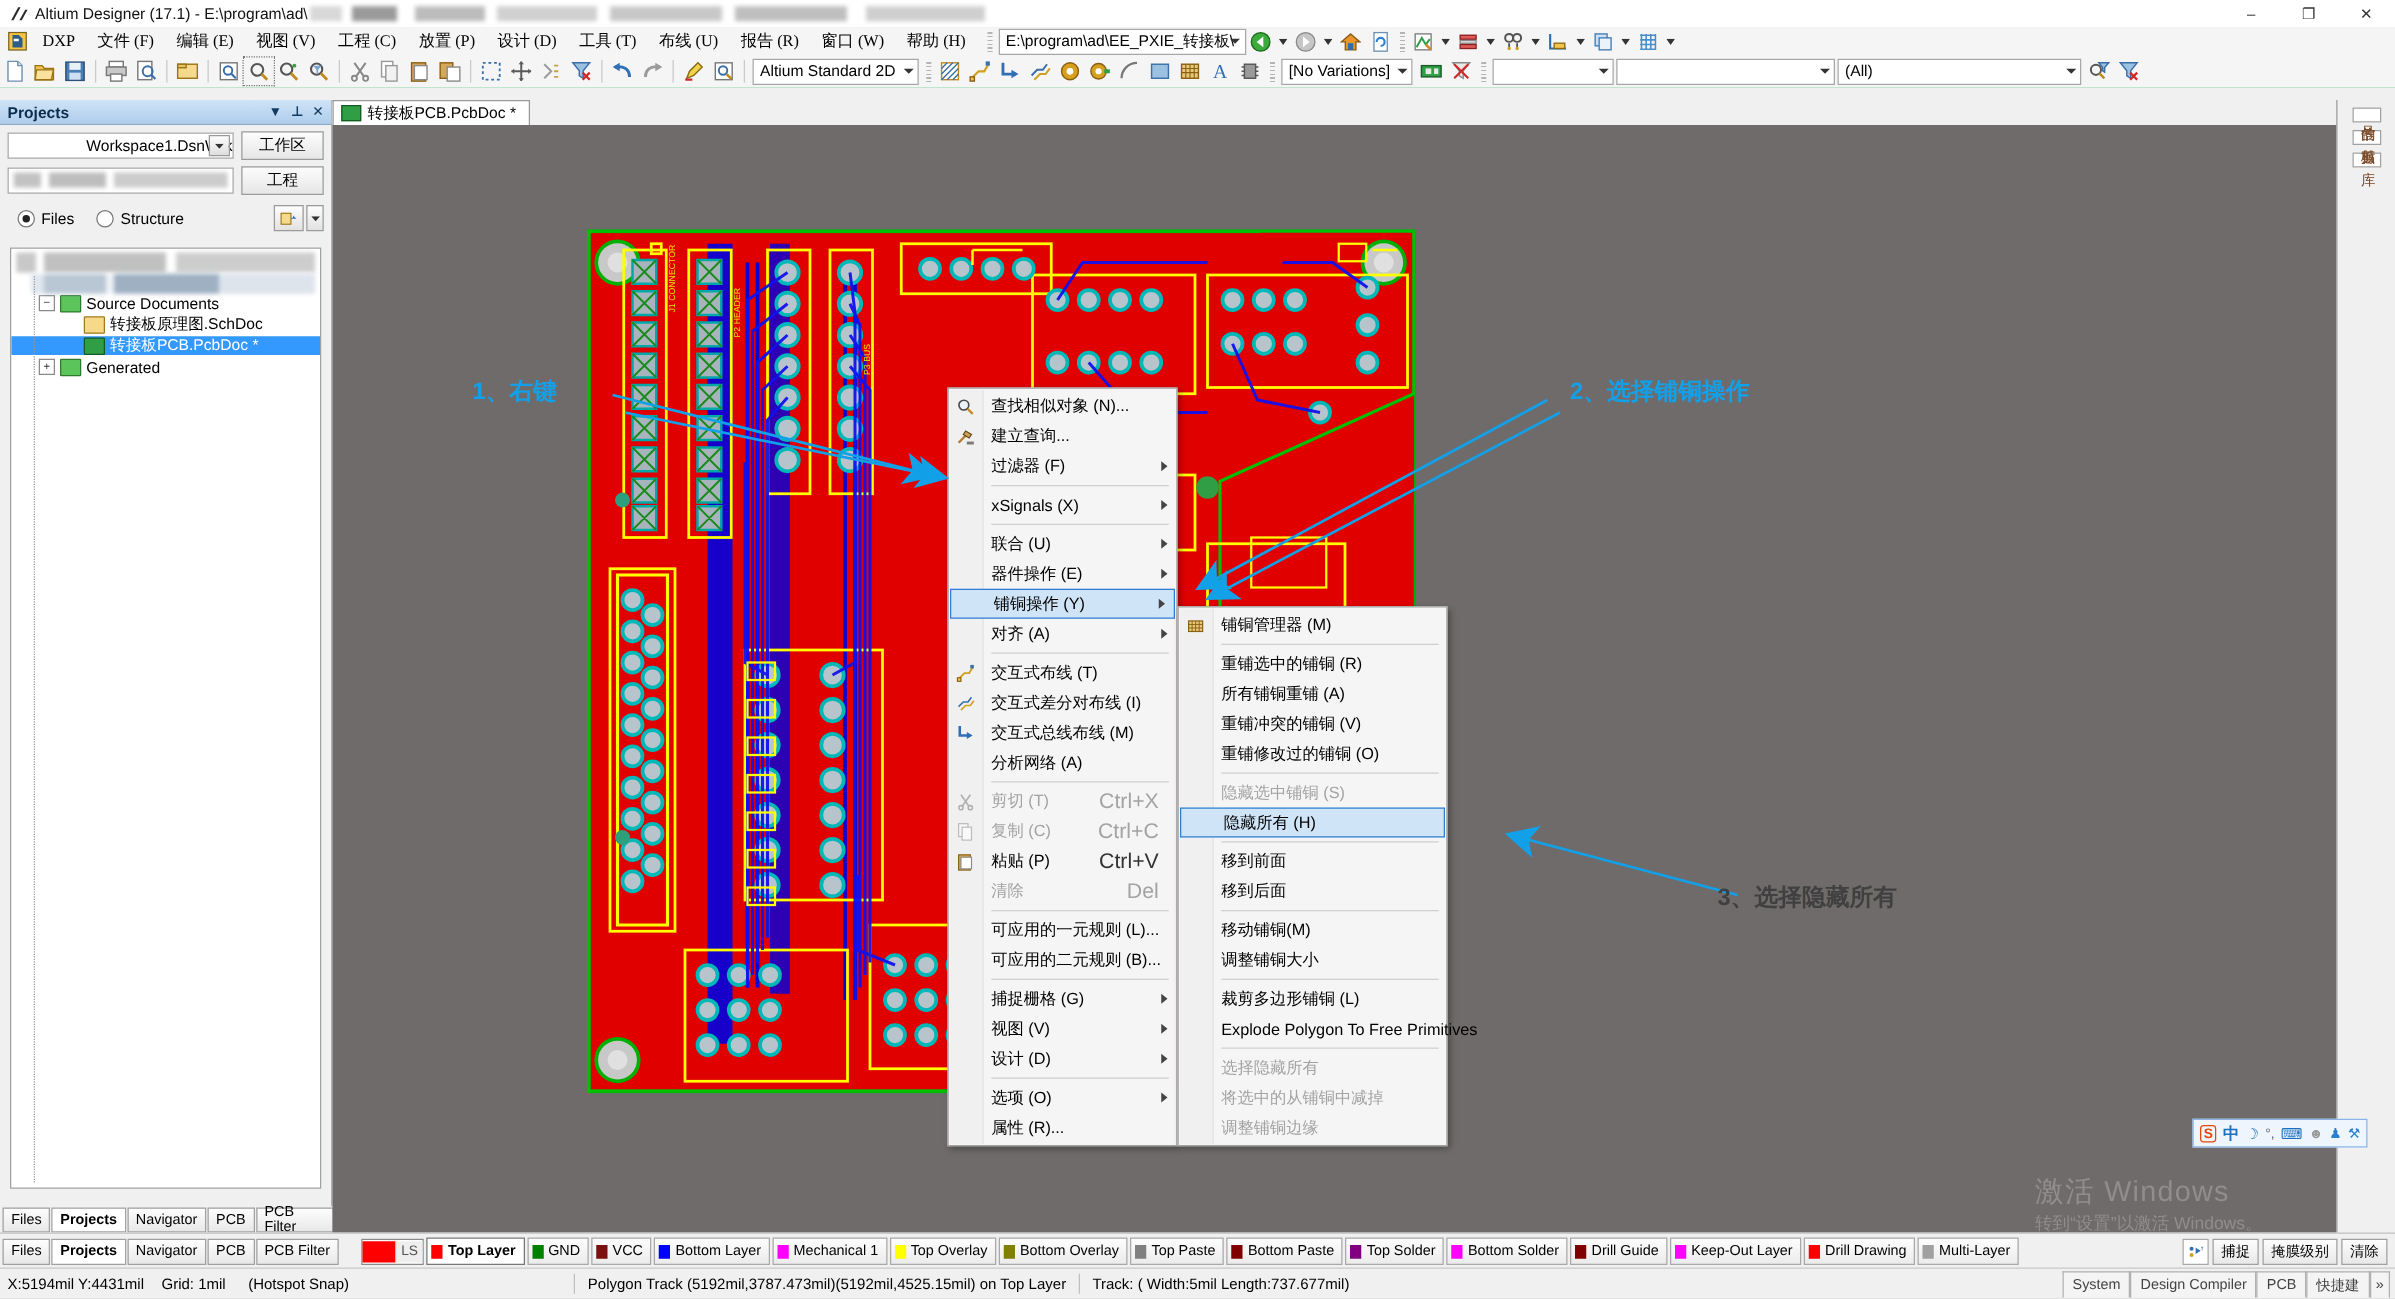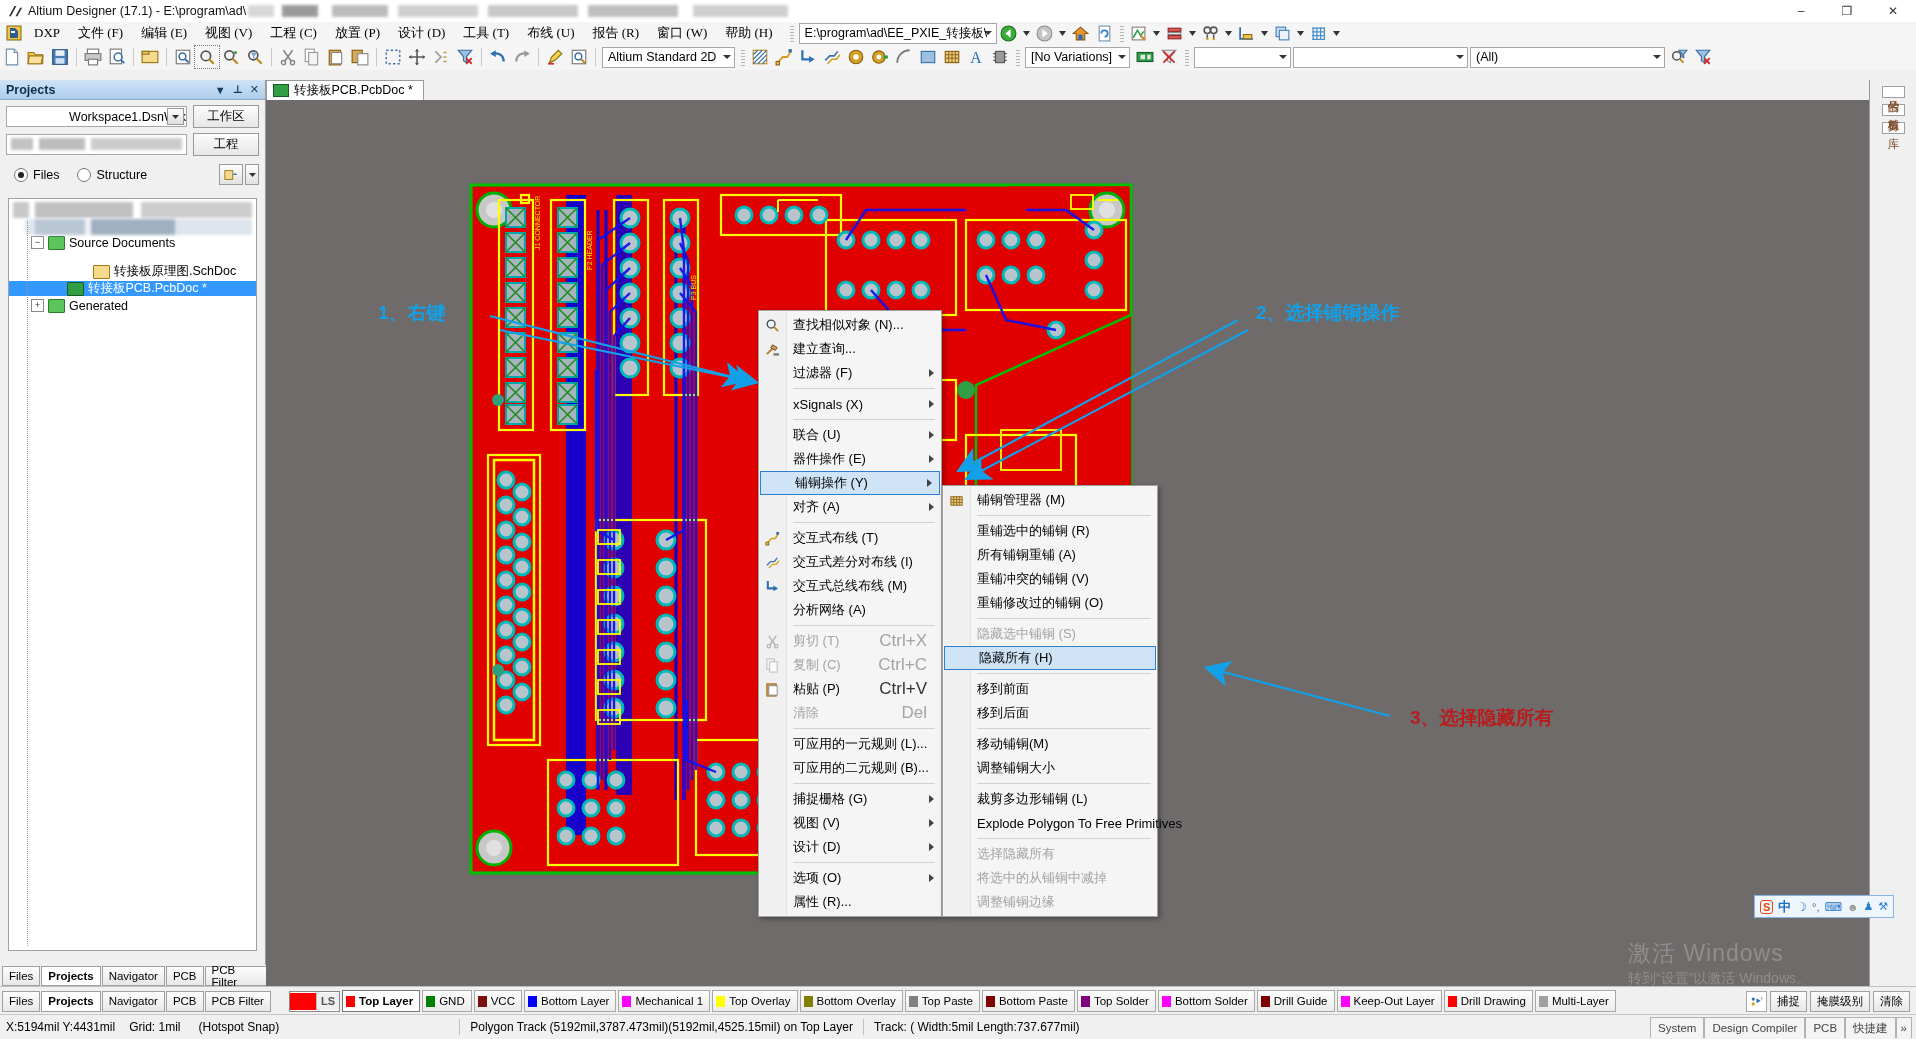--- a/index.html
+++ b/index.html
@@ -105,21 +105,21 @@
   
   .layerbar{position:absolute;left:0;bottom:24px;width:1916px;height:28px;background:#f0f0f0;
      border-top:1px solid #c0c0c0;display:flex;align-items:center;}
   .lb-group{display:flex;align-items:center;gap:1px;padding-left:2px;}
   .lb-tab{height:19px;border:1px solid #a0a0a0;background:linear-gradient(180deg,#fdfdfd,#e8e8e8);
      display:flex;align-items:center;padding:0 6px;font-size:11.5px;}
   .lb-tab.active{background:#fff;font-weight:bold;}
   .ls-box{display:flex;align-items:center;border:1px solid #8a8a8a;background:#fff;height:19px;margin-left:18px;}
   .ls-swatch{width:26px;height:17px;margin:0;}
   .ls-lbl{padding:0 4px;font-size:11px;border-left:1px solid #bbb;color:#555;background:#eee;height:17px;
-     display:flex;align-items:center;font-weight:bold;}
+     display:flex;align-items:center;}
   .layer{display:flex;align-items:center;height:20px;border:1px solid #a8a8a8;padding:0 6px 0 3px;
      background:linear-gradient(180deg,#fdfdfd,#ebebeb);font-size:11.5px;margin-left:2px;gap:4px;white-space:nowrap;}
   .layer.active{background:#fff;font-weight:bold;border-color:#777;}
   .lsq{width:9px;height:11px;display:inline-block;}
   .ime{position:absolute;right:6px;top:3px;height:21px;border:1px solid #8ab4e8;background:#eef5fd;
      display:flex;align-items:center;gap:5px;padding:0 5px;}
 
   
   .statusbar{position:absolute;left:0;bottom:0;width:1916px;height:24px;background:#f0f0f0;
      border-top:1px solid #c8c8c8;display:flex;align-items:center;font-size:12px;}
@@ -629,21 +629,21 @@
     </div>
 
     <div class="tree">
       <div class="tree-blurrow"></div>
       <div class="tree-blurrow2"></div>
       <div class="tnode" style="padding-left:22px">
         <span class="exp">−</span>
         <span class="ficon" style="background:#5bc45b;border:1px solid #2d7a2d"></span>
         <span>Source Documents</span>
       </div>
-      <div class="tnode" style="padding-left:84px;margin-top:14px">
+      <div class="tnode" style="padding-left:58px;margin-top:2px">
         <span class="ficon" style="background:#f7d98a;border:1px solid #a07a18"></span>
         <span>转接板原理图.SchDoc</span>
       </div>
       <div class="tnode sel" style="padding-left:58px;margin-top:2px">
         <span class="ficon" style="background:#2f9e44;border:1px solid #145a22"></span>
         <span>转接板PCB.PcbDoc *</span>
       </div>
       <div class="tnode" style="padding-left:22px;margin-top:2px">
         <span class="exp">+</span>
         <span class="ficon" style="background:#5bc45b;border:1px solid #2d7a2d"></span>
@@ -1129,21 +1129,21 @@
       <path d="M490 316 L745 380"></path>
       <path d="M500 330 L755 382"></path>
       <path d="M1238 320 L960 470"></path>
       <path d="M1248 330 L968 478"></path>
       <path d="M1390 716 L1208 668"></path>
     </g>
   </svg>
 
   <div class="anno" style="left: 378px; top: 300px; color: rgb(18, 160, 232);">1、右键</div>
   <div class="anno" style="left: 1256px; top: 300px; color: rgb(18, 160, 232);">2、选择铺铜操作</div>
-  <div class="anno" style="left: 1410px; top: 705px; color: #b91c1c;">3、选择隐藏所有</div>
+  <div class="anno" style="left: 1374px; top: 705px; color: #404040;">3、选择隐藏所有</div>
 
   <div class="rdock">
     <div class="rtab">信号的</div>
     <div class="rtab">剪贴板</div>
     <div class="rtab">库</div>
   </div>
 
   <div class="wmark" style="left:1628px;top:938px;font-size:23px;letter-spacing:1px">激活 Windows</div>
   <div class="wmark" style="left:1628px;top:970px;font-size:14px">转到“设置”以激活 Windows。</div>
   <div class="csdn" style="left:1642px;top:1004px">CSDN @鲁棒最小二乘支持向量机</div>

